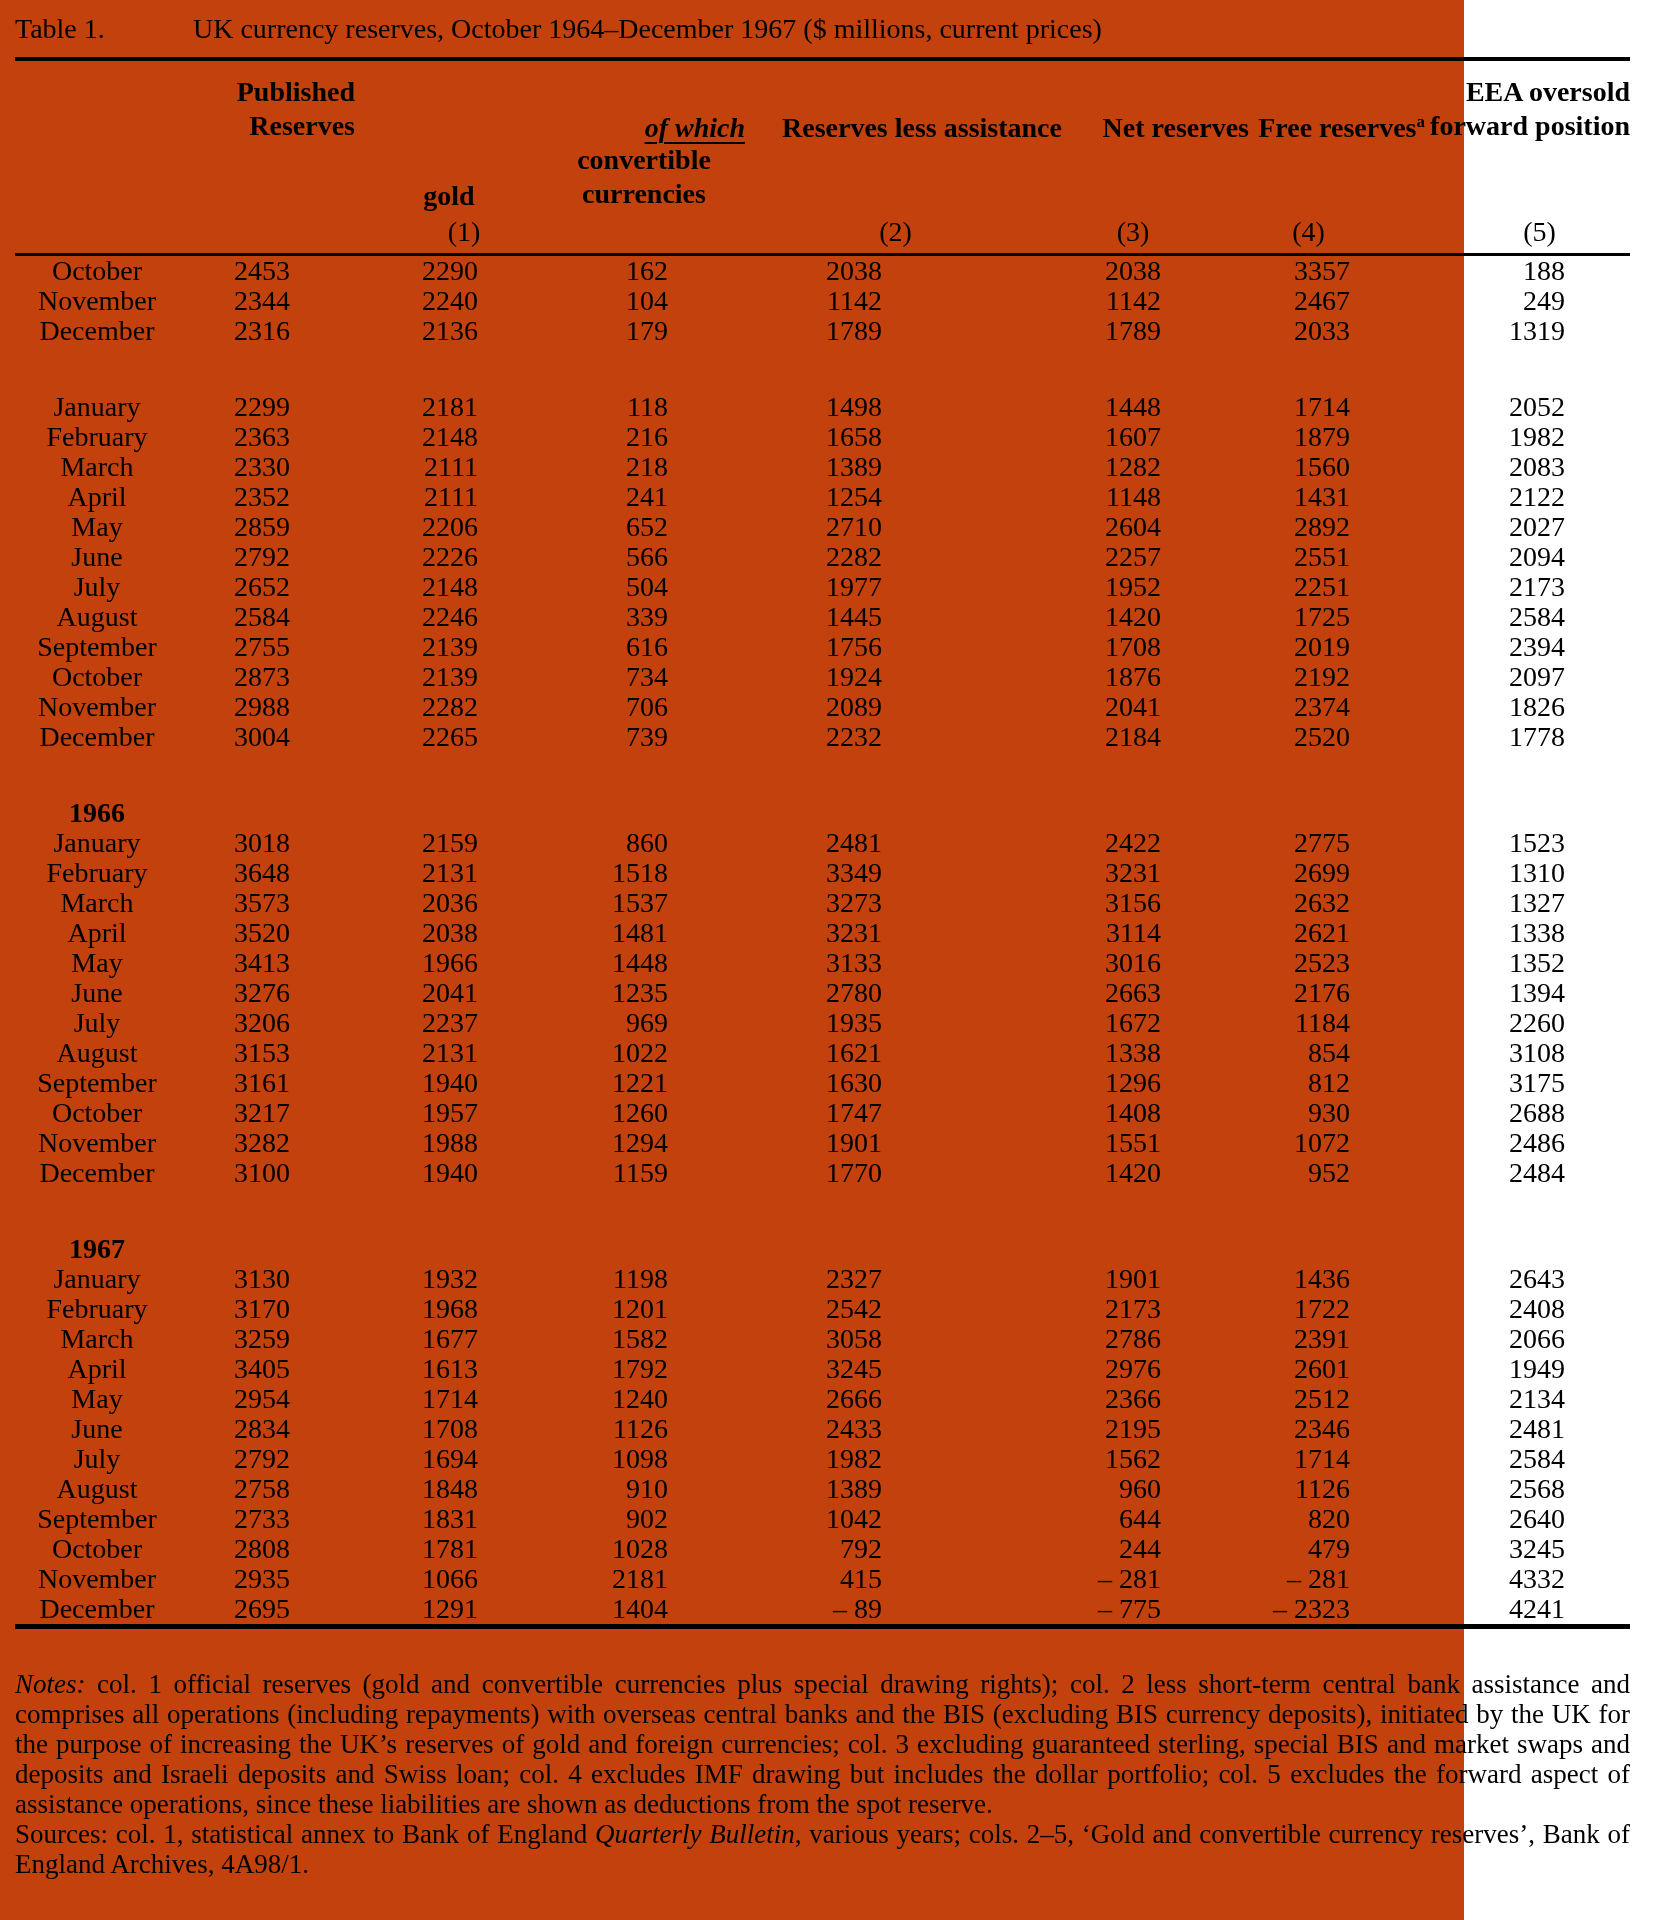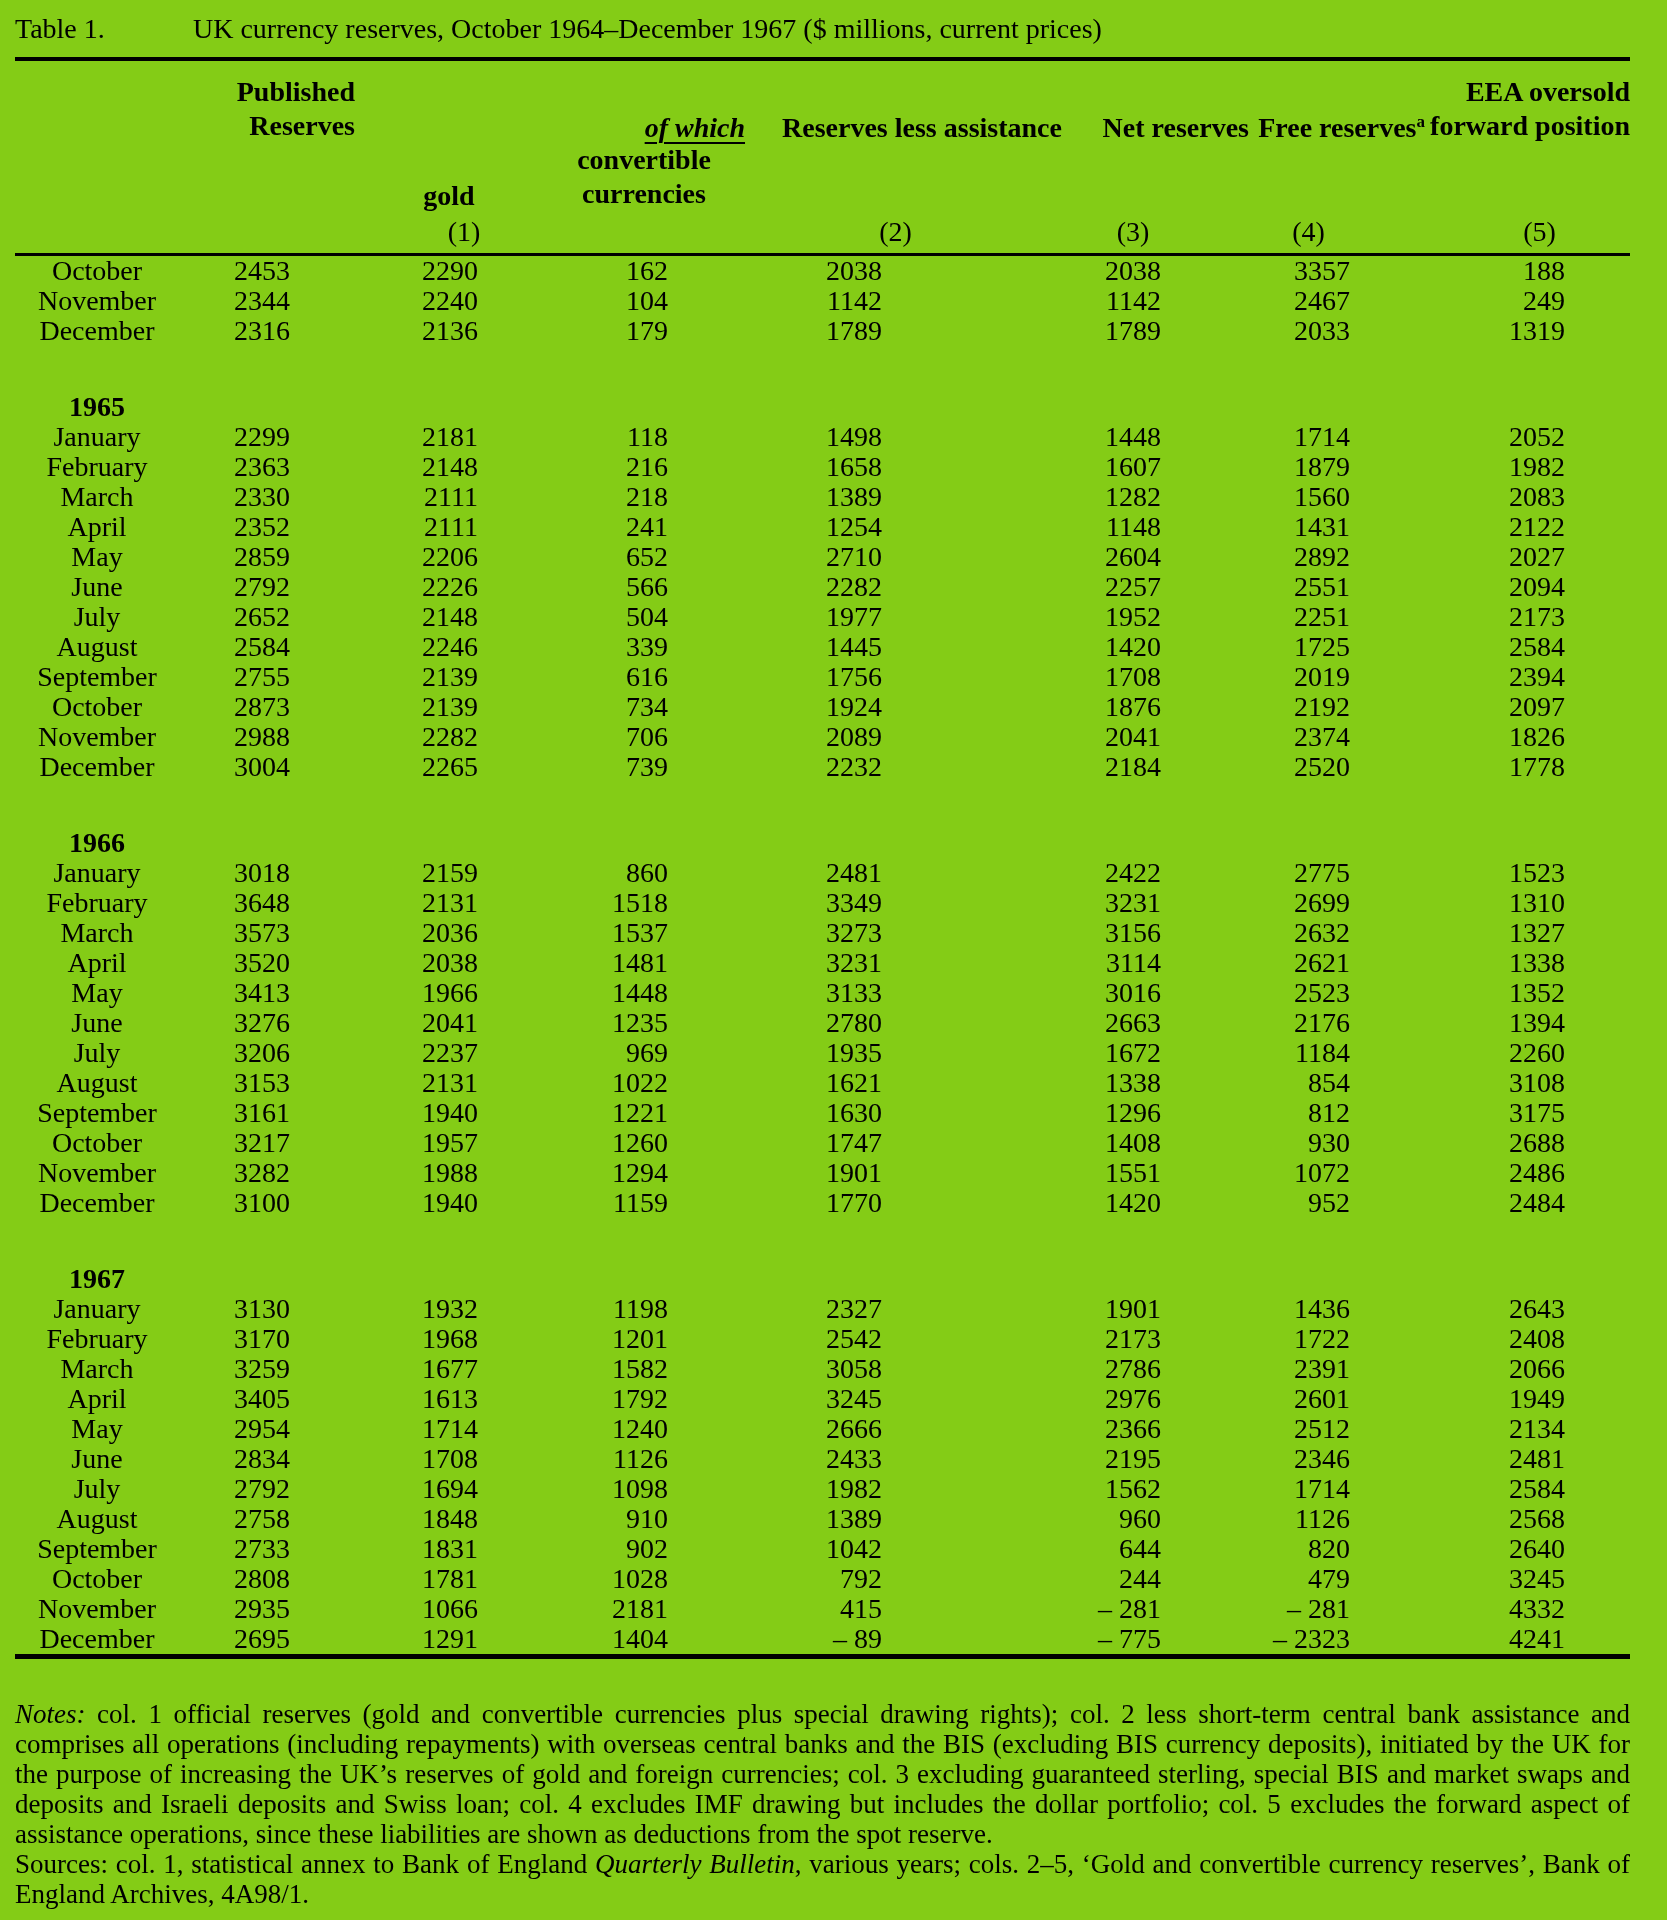--- a/index.html
+++ b/index.html
@@ -4,23 +4,23 @@
 <style>
   html, body {
     margin: 0;
     padding: 0;
     background: #ffffff;
     color: #000000;
     font-family: "Liberation Serif", serif;
   }
   .page {
     position: relative;
-    width: 1667px;
+    width: 1464px;
     height: 1920px;
-    background: #84cc16;
+    background: #c2410c;
     box-sizing: border-box;
     padding: 12px 37px 0 15px;
   }
   
   .title-row {
     display: flex;
     align-items: baseline;
     font-size: 28px;
     line-height: 34px;
     margin-bottom: 11px;
@@ -196,30 +196,20 @@
           <td class="num">179</td>
           <td class="num">1789</td>
           <td class="num">1789</td>
           <td class="num">2033</td>
           <td class="num">1319</td>
         </tr>
         <tr class="spacer">
           <td colspan="8"></td>
         </tr>
         <tr class="datarow">
-          <td class="year">1965</td>
-          <td></td>
-          <td></td>
-          <td></td>
-          <td></td>
-          <td></td>
-          <td></td>
-          <td></td>
-        </tr>
-        <tr class="datarow">
           <td class="month">January</td>
           <td class="num">2299</td>
           <td class="num">2181</td>
           <td class="num">118</td>
           <td class="num">1498</td>
           <td class="num">1448</td>
           <td class="num">1714</td>
           <td class="num">2052</td>
         </tr>
         <tr class="datarow">

